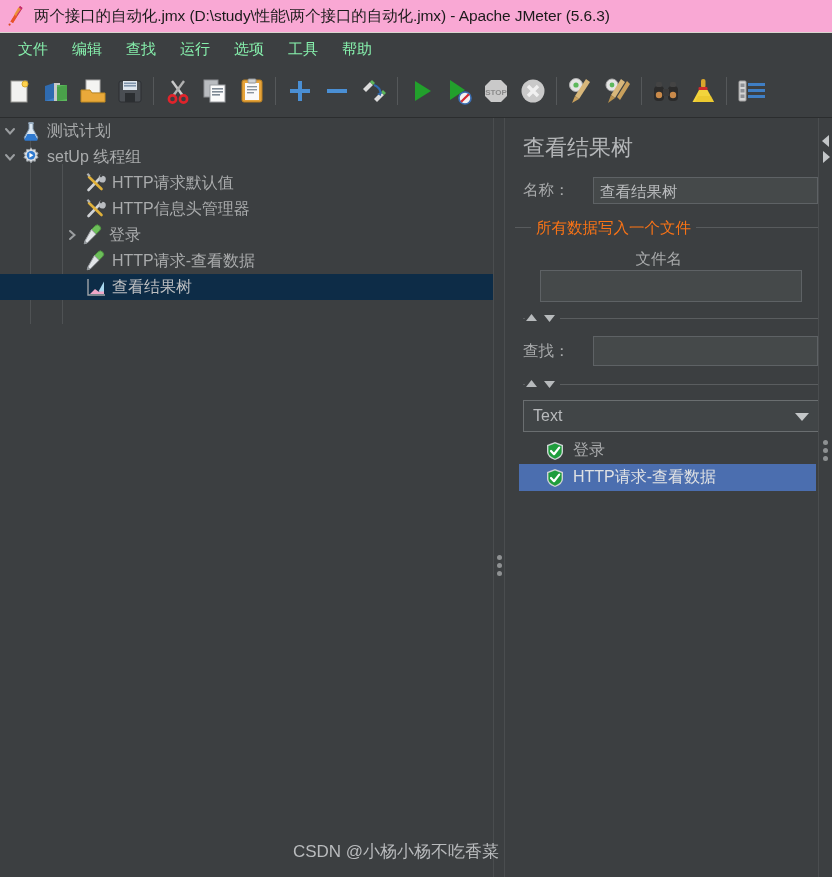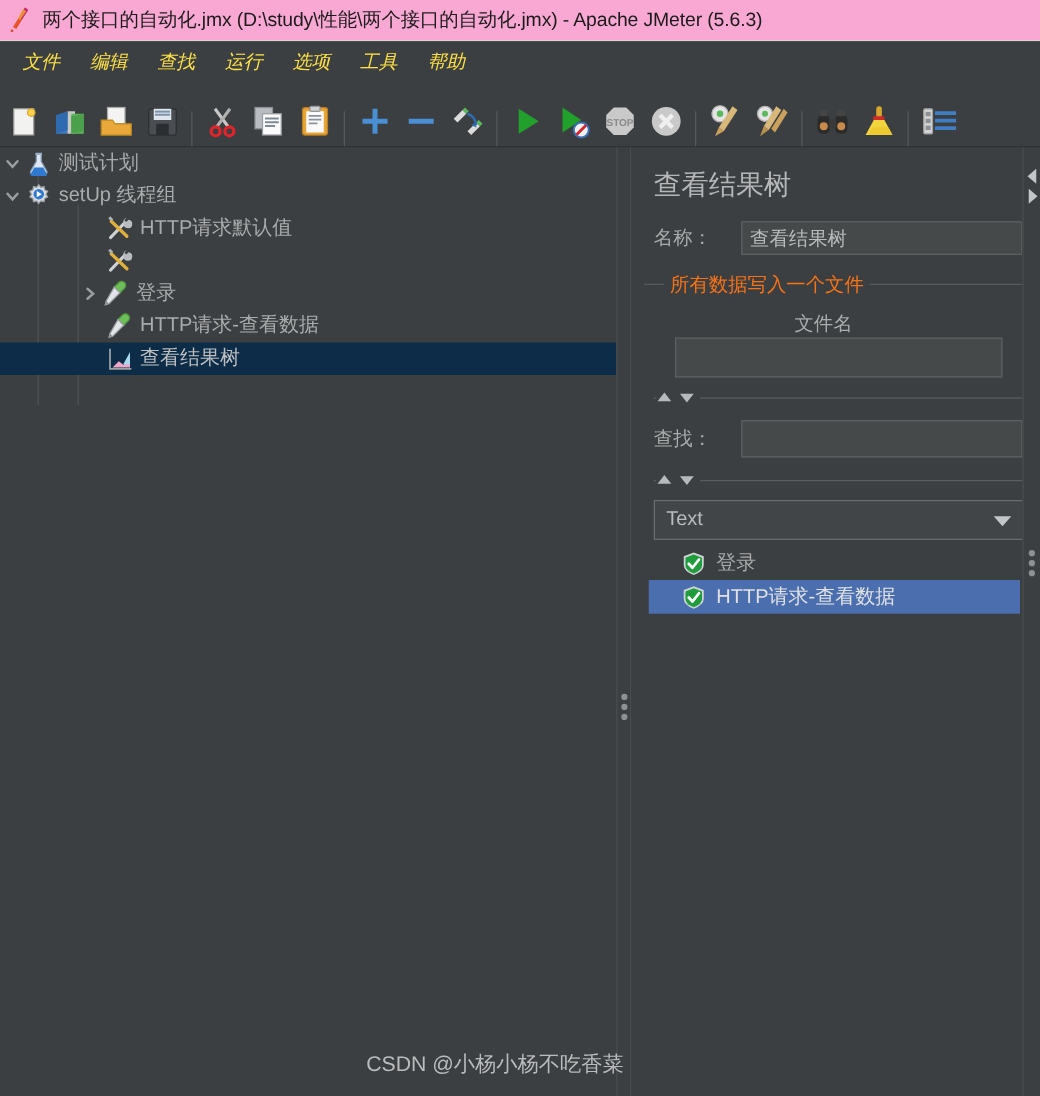--- a/index.html
+++ b/index.html
@@ -27,29 +27,29 @@
     letter-spacing:-0.1px;
   }
 
   
   .menubar{
     position:absolute;left:0;top:33px;width:832px;height:32px;
     background:#3c3f41;display:flex;align-items:center;
     box-sizing:border-box;
   }
   .menu-item{
-    color:#fde047;font-size:15px;padding:3px 10px;margin-left:4px;
-    white-space:nowrap;cursor:default;font-style:italic;
+    color:#86efac;font-size:15px;padding:3px 10px;margin-left:4px;
+    white-space:nowrap;cursor:default;
   }
   .menu-item:first-child{margin-left:8px;}
 
   
   .toolbar{
     position:absolute;left:0;top:65px;width:832px;height:53px;
-    background:#3c3f41;display:flex;align-items:flex-end;
+    background:#3c3f41;display:flex;align-items:center;
     border-bottom:1px solid #2b2d2e;
     box-sizing:border-box;
   }
   .tb-btn{
     width:37px;height:41px;display:flex;align-items:center;justify-content:center;
     flex:0 0 auto;
   }
   .tb-sep{width:1px;height:28px;background:#55585a;margin:0 5px;flex:0 0 auto;}
 
   
@@ -432,20 +432,21 @@
 
       <div class="tree-row" style="padding-left:85px;">
         <div class="node-icon">
           <svg width="22" height="22" viewBox="0 0 22 22">
             <path d="M3.5 18 L14 7" stroke="#cfd2d5" stroke-width="2.6" stroke-linecap="round"></path>
             <path d="M14 7 a3.4 3.4 0 1 0 3.8 -3.2 l-1.8 1.8 -1.6 -1.6 1.8 -1.8 a3.4 3.4 0 0 0 -2.2 4.8z" fill="#b9bcc0"></path>
             <path d="M4 5 L16.5 17" stroke="#e0b13a" stroke-width="2.6" stroke-linecap="round"></path>
             <path d="M4 5 l-2.4 -2.4 1.6 -1.6 2.4 2.4z" fill="#aeb2b6"></path>
           </svg>
         </div>
+        <div class="tree-label">HTTP信息头管理器</div>
       </div>
 
       <div class="tree-row" style="padding-left:62px;">
         <div class="twisty">
           <svg width="14" height="14" viewBox="0 0 14 14">
               <path d="M5 3 L9.5 7 L5 11" stroke="#9b9ea0" stroke-width="2" fill="none" stroke-linecap="round"></path>
             </svg>
         </div>
         <div class="node-icon">
           <svg width="22" height="22" viewBox="0 0 22 22">

